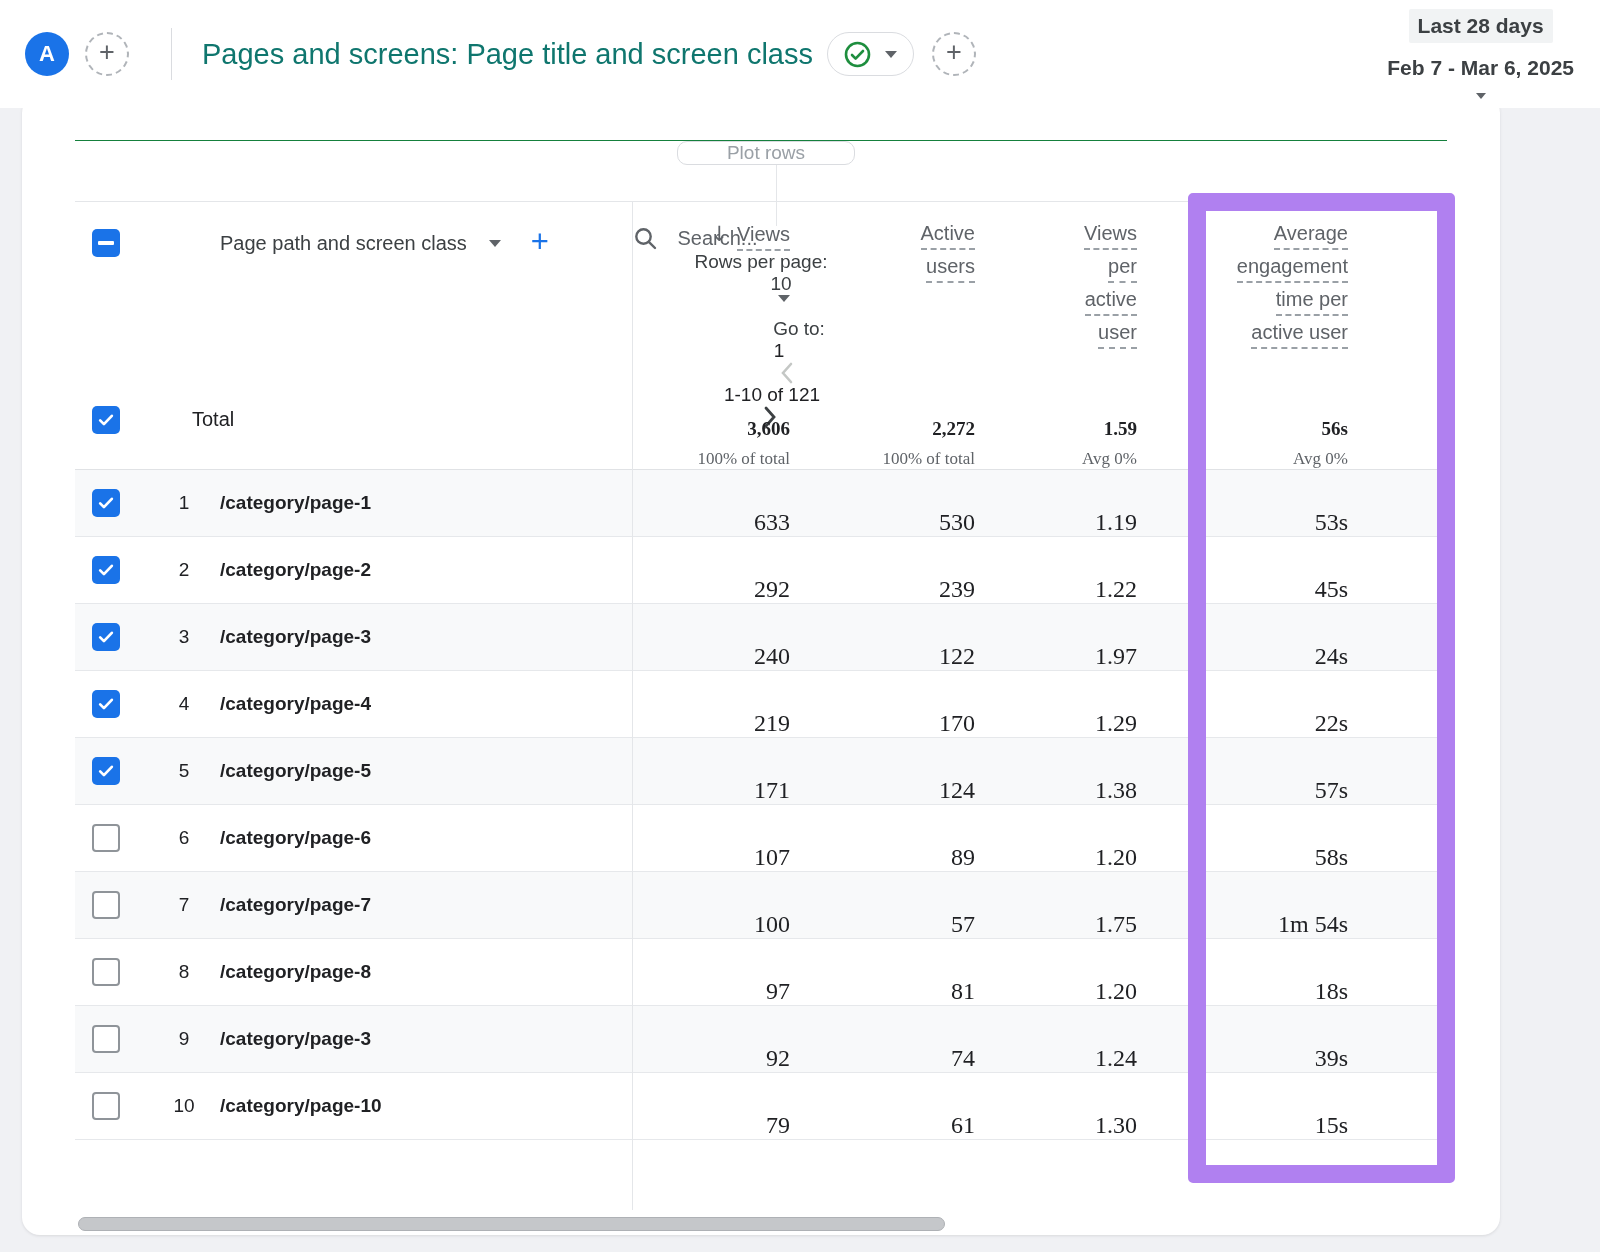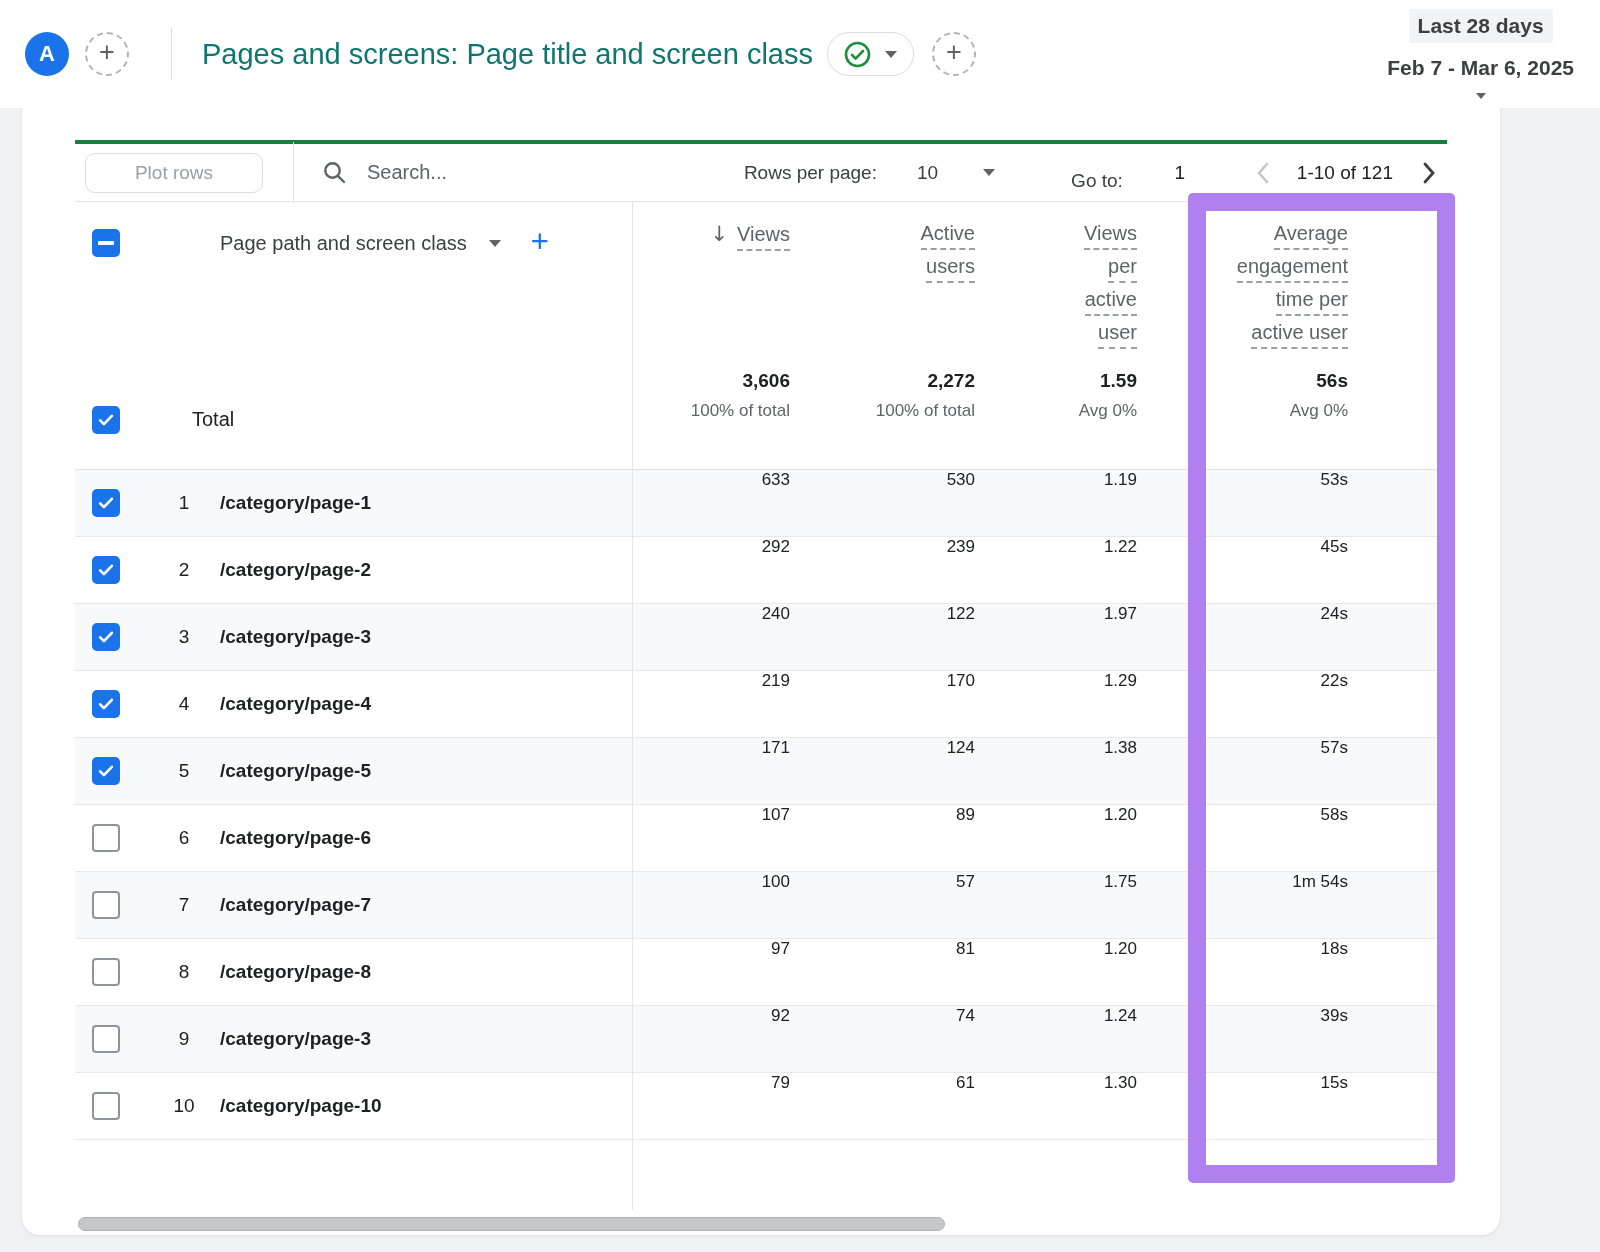--- a/index.html
+++ b/index.html
@@ -24,22 +24,22 @@
   .daterange { margin-left:auto; margin-right:26px; display:flex; align-items:center; gap:13px;
             font-size:21px; font-weight:700; color:#3c4043; white-space:nowrap;flex-direction:column; }
   .range-label { background:#f1f3f4; padding:5px 9px; border-radius:2px; }
 
   
   .card { position:absolute; left:22px; top:95px; width:1478px; height:1140px; background:#fff;
           border-radius:18px; box-shadow:0 1px 3px rgba(60,64,67,.13); z-index:2; }
 
   
   .toolbar { position:absolute; left:53px; top:45px; width:1372px; height:62px;
-             border-top:4px solid #15803d; border-bottom:1px solid #e4e6e9;
-             display:flex; align-items:center; font-size:19px; color:#3c4043; }
+             border-top:1px solid #15803d; border-bottom:1px solid #e4e6e9;
+             display:flex; align-items:center; font-size:19px; color:#3c4043;flex-direction:column; }
   .plot-rows-btn { margin-left:10px; width:178px; height:40px; border:1px solid #dadce0; border-radius:10px;
              background:#fff; color:#9aa0a6; font-size:19px; font-family:inherit; }
   .toolbar-divider { width:1px; height:61px; background:#e4e6e9; margin-left:30px; flex:0 0 auto; }
   .search-wrap { display:flex; align-items:center; margin-left:28px; }
   .search-input { border:none; outline:none; font-size:20px; font-family:inherit; color:#3c4043;
              margin-left:20px; width:240px; background:transparent; }
   .search-input::placeholder { color:#5f6368; }
   .tb-spacer { flex:1; }
   .rpp-value { margin-left:40px; }
   .rpp-caret { margin-left:45px; }
@@ -47,21 +47,21 @@
   .goto-input { border:none; outline:none; font-size:19px; font-family:inherit; color:#202124;
              width:42px; text-align:center; margin-left:36px; background:transparent; }
   .pg-chevron { display:flex; align-items:center; justify-content:center; width:24px; height:30px; }
   .pg-prev { margin-left:50px; }
   .pg-label { margin-left:22px; color:#202124; }
   .pg-next { margin-left:24px; margin-right:6px; }
 
   
   .table { position:absolute; left:53px; top:107px; width:1372px; }
   .grid { display:grid; grid-template-columns:557px 158px 185px 162px 310px; }
-  .num-cell { display:flex; flex-direction:column; justify-content:flex-start; align-items:flex-end; }
+  .num-cell { display:flex; flex-direction:column; justify-content:flex-end; align-items:flex-end;font-family:Liberation Serif, serif; }
   .col-last { padding-right:99px; }
 
   .thead { height:168px; }
   .hcell-dim { display:flex; align-items:center; padding-top:22px; height:60px; }
   .hcell-metric { padding-top:20px; display:flex; flex-direction:column; align-items:flex-end; }
   .hline { height:33px; text-align:right; }
   .hline-text { display:inline-block; font-size:20px; color:#5f6368; padding-bottom:3px;
                 border-bottom:2px dashed #9aa0a6; }
   .sort-arrow { font-size:21px; color:#5f6368; margin-right:9px; font-family:"DejaVu Sans",sans-serif; }
   .dim-label { font-size:20px; color:#3c4043; margin-left:100px; white-space:nowrap; }
@@ -72,21 +72,21 @@
   .total-dim { display:flex; align-items:center; }
   .total-label { font-size:20px; color:#202124; margin-left:72px; }
   .v-main { font-size:19px; font-weight:700; color:#202124; }
   .v-sub { font-size:17px; color:#5f6368; margin-top:9px; }
 
   .trow { height:67px; border-bottom:1px solid #e6e8eb; }
   .trow:nth-child(odd) { background:#f8f9fa; }
   .row-dim { display:flex; align-items:center; }
   .row-index { width:44px; text-align:center; font-size:19px; color:#202124; margin-left:42px; }
   .row-path { font-size:19px; font-weight:700; color:#202124; margin-left:14px; }
-  .cell-val { font-size:17px; color:#202124; }
+  .cell-val { font-size:24px; color:#202124; }
 
   
   .checkbox { width:28px; height:28px; border-radius:5px; margin-left:17px; flex:0 0 auto;
               display:flex; align-items:center; justify-content:center; }
   .checkbox.checked, .checkbox.indeterminate { background:#1a73e8; }
   .checkbox.unchecked { background:#fff; border:2px solid #8f9499; border-radius:4px; }
   .minus-bar { width:16px; height:4px; background:#fff; border-radius:1px; }
 
   
   .col-divider { position:absolute; left:610px; top:107px; width:1px; height:1008px; background:#e4e6e9; }

